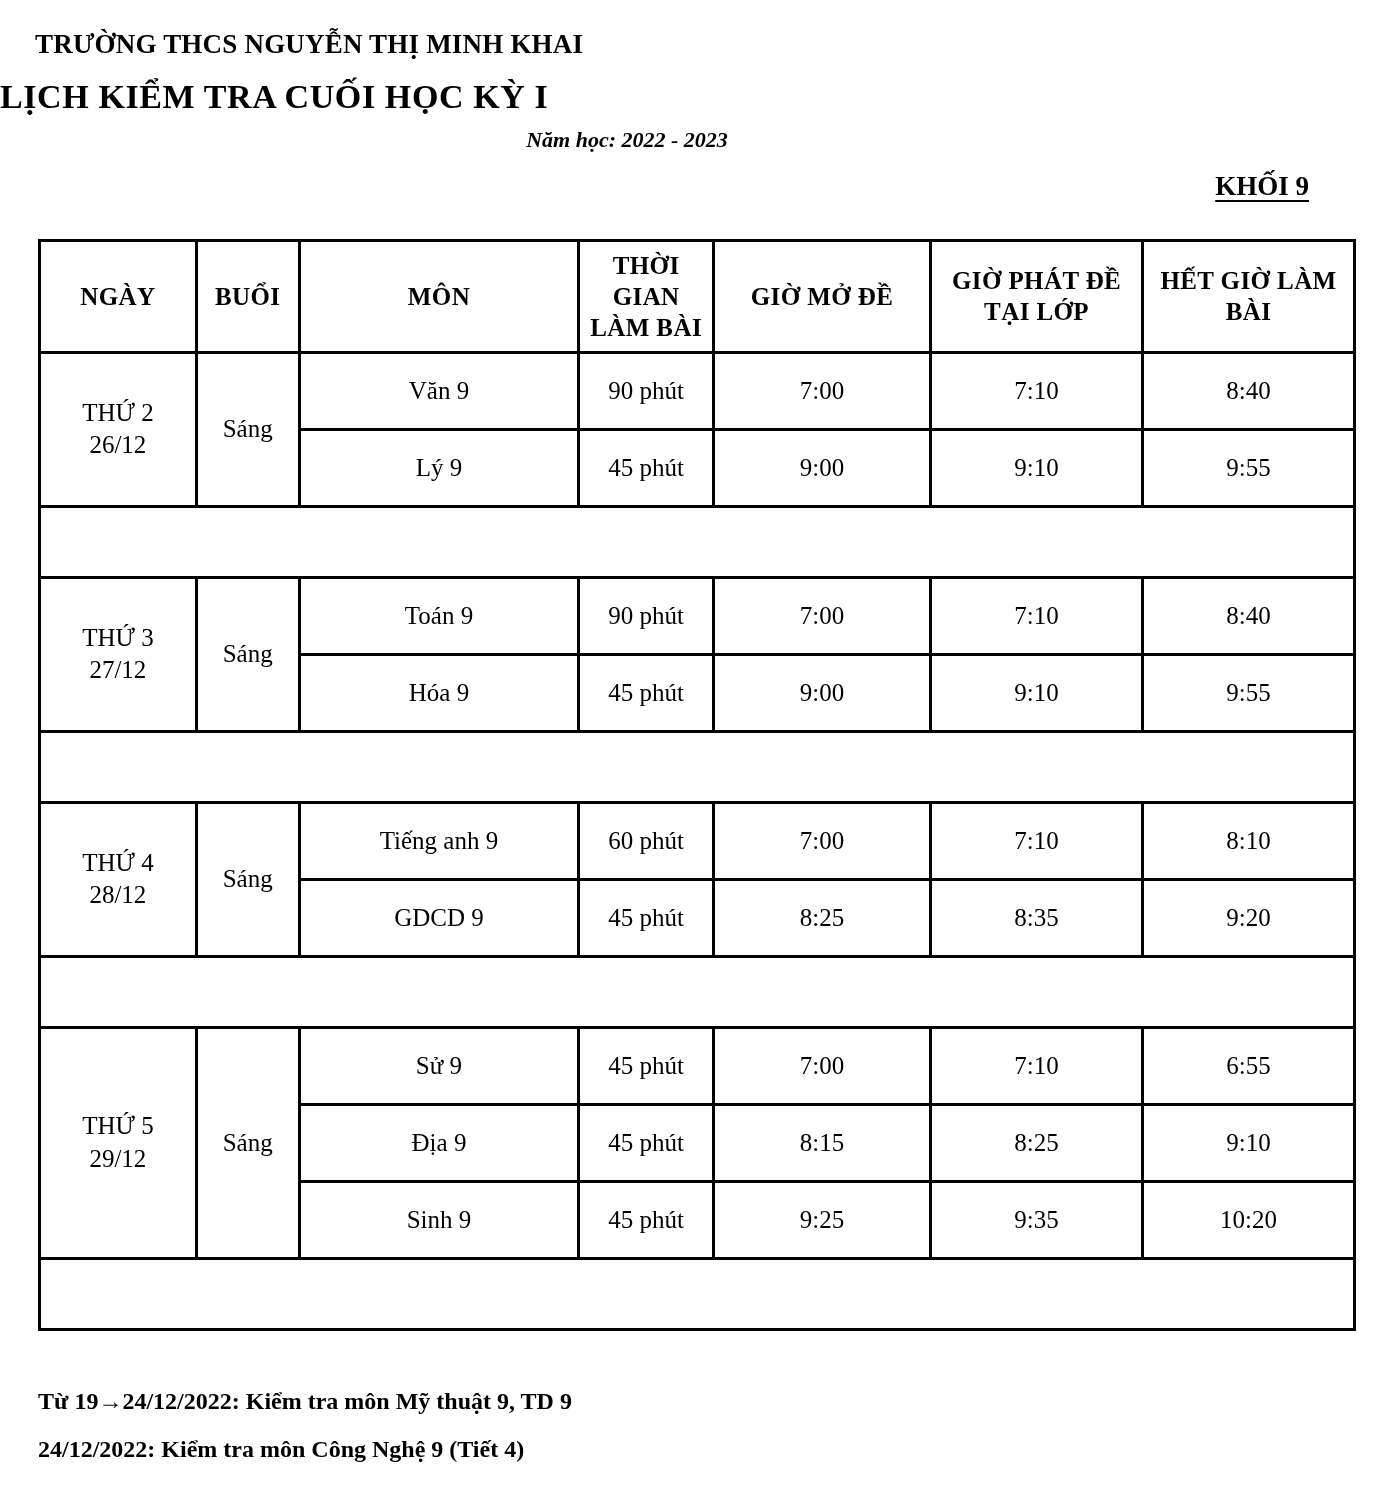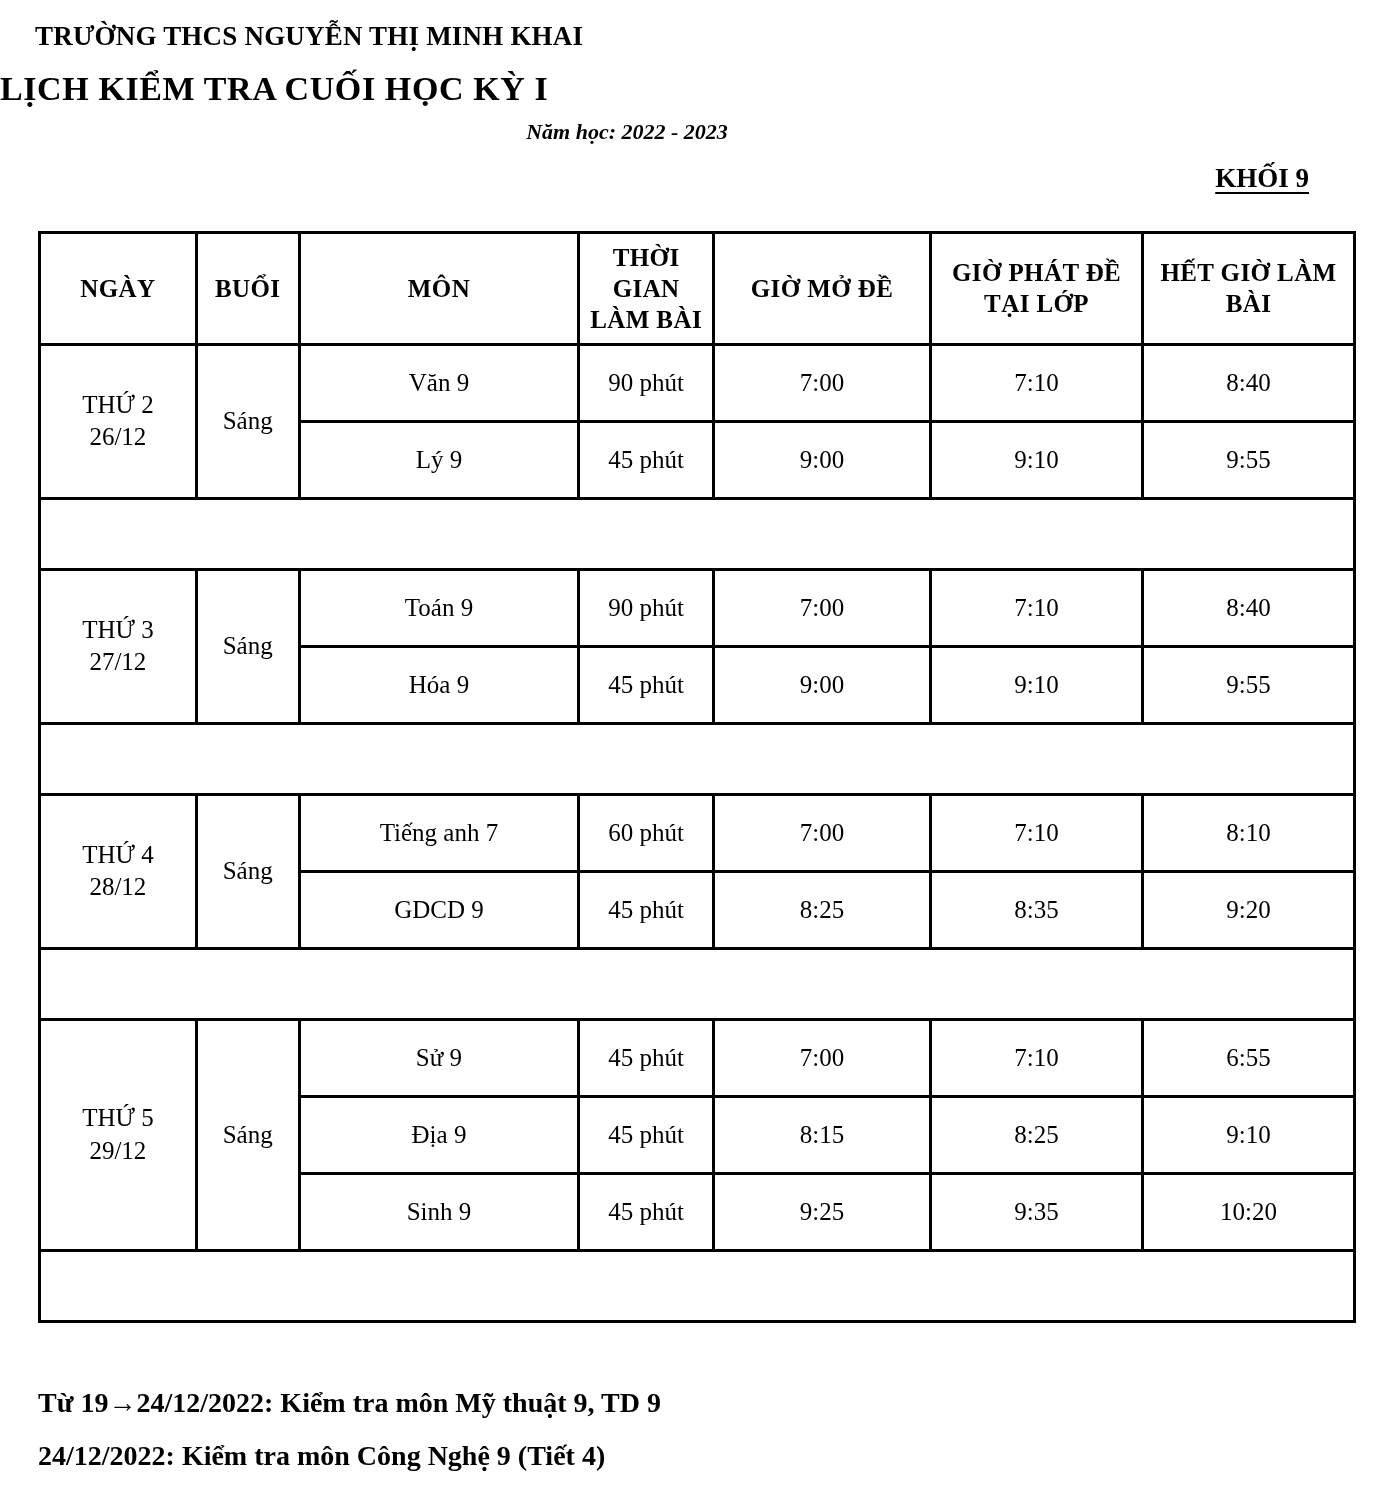--- a/index.html
+++ b/index.html
@@ -12,20 +12,21 @@
     height: 1500px;
     font-family: "Liberation Serif", "DejaVu Serif", serif;
     color: #000000;
     position: relative;
     overflow: hidden;
   }
 
   
   .doc-header {
     padding-top: 22px;
+    margin-top: 8px;
   }
   .school-name {
     font-size: 27px;
     font-weight: bold;
     letter-spacing: 0.2px;
     padding-left: 35px;
     line-height: 1.1;
   }
   .main-title {
     font-size: 34px;
@@ -113,21 +114,21 @@
   tr.spacer-row td { height: 68px; }
 
   
   .notes {
     position: absolute;
     left: 38px;
     top: 1388px;
     width: 1300px;
   }
   .note-line {
-    font-size: 28px;
+    font-size: 24px;
     font-weight: bold;
     line-height: 1.1;
     margin-bottom: 22px;
     white-space: nowrap;
   }
 </style>
 </head>
 <body>
 
 <div class="doc-header">
@@ -201,21 +202,21 @@
         </tr>
         <tr class="spacer-row">
           <td colspan="7">&nbsp;</td>
         </tr>
         <tr class="exam-row">
           <td class="day-cell" rowspan="2">
             <div>THỨ 4</div>
             <div>28/12</div>
           </td>
           <td class="session-cell" rowspan="2">Sáng</td>
-          <td class="subject-cell">Tiếng anh 7</td>
+          <td class="subject-cell">Tiếng anh 9</td>
           <td class="val-cell">60 phút</td>
           <td class="val-cell">7:00</td>
           <td class="val-cell">7:10</td>
           <td class="val-cell">8:10</td>
         </tr>
         <tr class="exam-row">
           <td class="subject-cell">GDCD 9</td>
           <td class="val-cell">45 phút</td>
           <td class="val-cell">8:25</td>
           <td class="val-cell">8:35</td>

